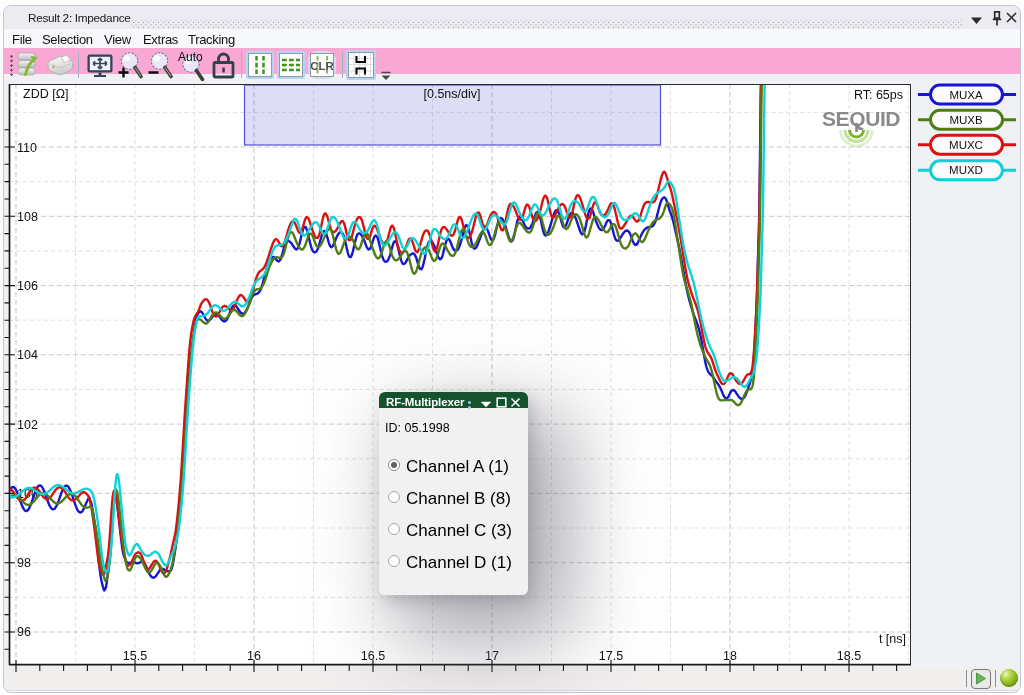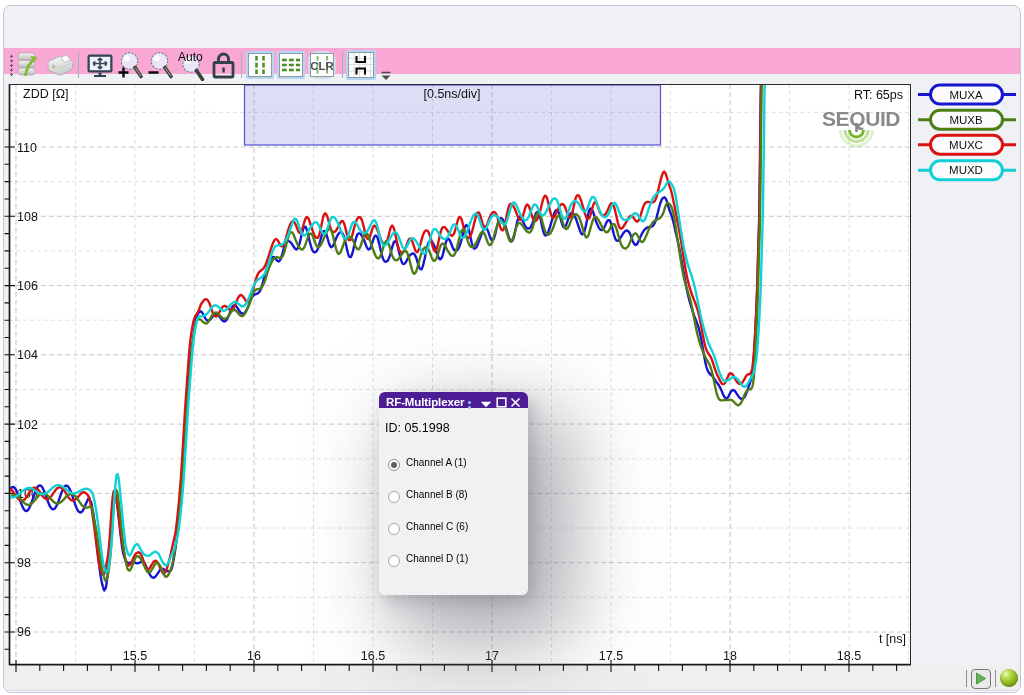--- a/index.html
+++ b/index.html
@@ -9,30 +9,51 @@
 .dots{position:absolute;left:127px;top:14px;width:832px;height:8px;background-image:radial-gradient(#8e8e9a 0.75px, transparent 1px),radial-gradient(#8e8e9a 0.75px, transparent 1px);background-size:5px 4.8px;background-position:0 0,2.5px 2.4px;}
 .tbtn{position:absolute;}
 .menubar{position:absolute;left:0;top:23px;width:100%;height:19px;background:#f7f8fb;}
 .menu{position:absolute;top:3px;font-size:13px;letter-spacing:-0.3px;color:#111;}
 .toolbar{position:absolute;left:0;top:42px;width:100%;height:26px;background:#f9a8d4;padding-left:12px;}
 .content{position:absolute;left:0;top:76px;width:100%;height:585px;background:#f0f1f5;}
 .statusbar{position:absolute;left:0;top:661px;width:100%;height:23px;background:#f1eeee;}
 .bottomstrip{position:absolute;left:0;top:684px;width:100%;height:8px;background:#fbfbfd;border-top:1px solid #d6d9e8;}
 .dlg{position:absolute;left:379px;top:392px;width:149px;height:203px;border-radius:7px;
  box-shadow:30px 34px 80px 14px rgba(108,108,118,0.55), 5px 7px 16px rgba(108,108,118,0.32);background:#f2f1f2;}
-.dlgtitle{position:absolute;left:0;top:0;width:100%;height:16px;background:#4c1d95;border-radius:6px 6px 0 0;}
+.dlgtitle{position:absolute;left:0;top:0;width:100%;height:16px;background:#14532d;border-radius:6px 6px 0 0;}
 .dlgbody{position:absolute;left:0;top:21px;width:100%;height:182px;background:#f2f1f2;border-radius:0 0 6px 6px;}
 .radio{position:absolute;width:10px;height:10px;border-radius:50%;border:1px solid #a6a6a6;background:#fefefe;}
 .radio.sel{border-color:#8f8f8f;}
 .radio.sel::after{content:"";position:absolute;left:2px;top:2px;width:6px;height:6px;border-radius:50%;background:#5f5f5f;}
-.rlabel{position:absolute;font-size:10px;color:#000;}
+.rlabel{position:absolute;font-size:17px;color:#000;}
 .sep{position:absolute;top:4px;width:1px;height:26px;background:#9fb0bf;}
 </style></head>
 <body>
 <div class="win">
+  <div class="titlebar">
+    <div class="title">Result 2: Impedance</div>
+    <div class="dots"></div>
+    <svg class="tbtn" style="left:965px;top:10px" width="15" height="9" viewBox="0 0 15 9">
+        <path d="M2 1.5 L13 1.5 L7.5 8 Z" fill="#2a2a2a"></path>
+      </svg>
+    <svg class="tbtn" style="left:986px;top:4px" width="14" height="17" viewBox="0 0 14 17">
+        <path d="M4.7 1.8 H9.3 V8.2 H4.7 Z" fill="none" stroke="#2a2a2a" stroke-width="1.7"></path>
+        <path d="M2.8 9.3 H11.2 M7 9.3 V15.5" stroke="#2a2a2a" stroke-width="1.7" fill="none"></path>
+      </svg>
+    <svg class="tbtn" style="left:1001px;top:5px" width="13" height="13" viewBox="0 0 13 13">
+        <path d="M2 2 L11 11 M11 2 L2 11" stroke="#333" stroke-width="1.7"></path>
+      </svg>
+  </div>
+  <div class="menubar">
+    <div class="menu" style="left:8px">File</div>
+    <div class="menu" style="left:38px">Selection</div>
+    <div class="menu" style="left:100px">View</div>
+    <div class="menu" style="left:139px">Extras</div>
+    <div class="menu" style="left:184px">Tracking</div>
+  </div>
   <div class="toolbar" id="toolbar">
 <div style="position:absolute;left:4px;top:5px;width:5px;height:25px;background-image:radial-gradient(#4a5560 1.1px, transparent 1.35px);background-size:5px 4.6px;background-position:1px 1px;"></div>
 <svg style="position:absolute;left:13px;top:4px" width="23" height="24" viewBox="0 0 23 24">
 <defs>
           <linearGradient id="gdb" x1="0" y1="0" x2="0" y2="1">
             <stop offset="0" stop-color="#f5f5f5"></stop>
             <stop offset="0.5" stop-color="#d9d9d9"></stop>
             <stop offset="1" stop-color="#bdbdbd"></stop>
           </linearGradient>
         </defs>
@@ -210,17 +231,17 @@
         <path d="M1.5 1.5 L9.5 9.5 M9.5 1.5 L1.5 9.5" stroke="#fff" stroke-width="1.6"></path>
       </svg>
   </div>
   <div class="dlgbody">
     <div style="position:absolute;left:6px;top:8px;font-size:12.5px;color:#000;">ID: 05.1998</div>
     <div class="radio sel" style="left:9px;top:46px"></div>
       <div class="rlabel" style="left:27px;top:44px">Channel A (1)</div>
     <div class="radio" style="left:9px;top:78px"></div>
       <div class="rlabel" style="left:27px;top:76px">Channel B (8)</div>
     <div class="radio" style="left:9px;top:110px"></div>
-      <div class="rlabel" style="left:27px;top:108px">Channel C (6)</div>
+      <div class="rlabel" style="left:27px;top:108px">Channel C (3)</div>
     <div class="radio" style="left:9px;top:142px"></div>
       <div class="rlabel" style="left:27px;top:140px">Channel D (1)</div>
   </div>
 </div>
 
 </body></html>

